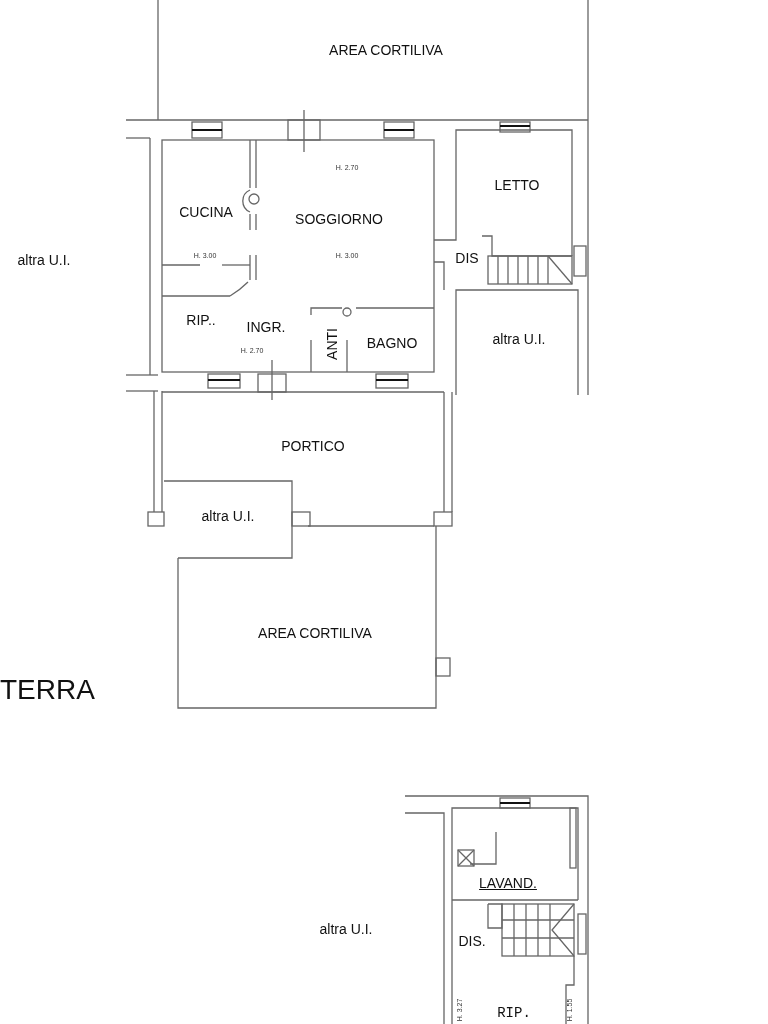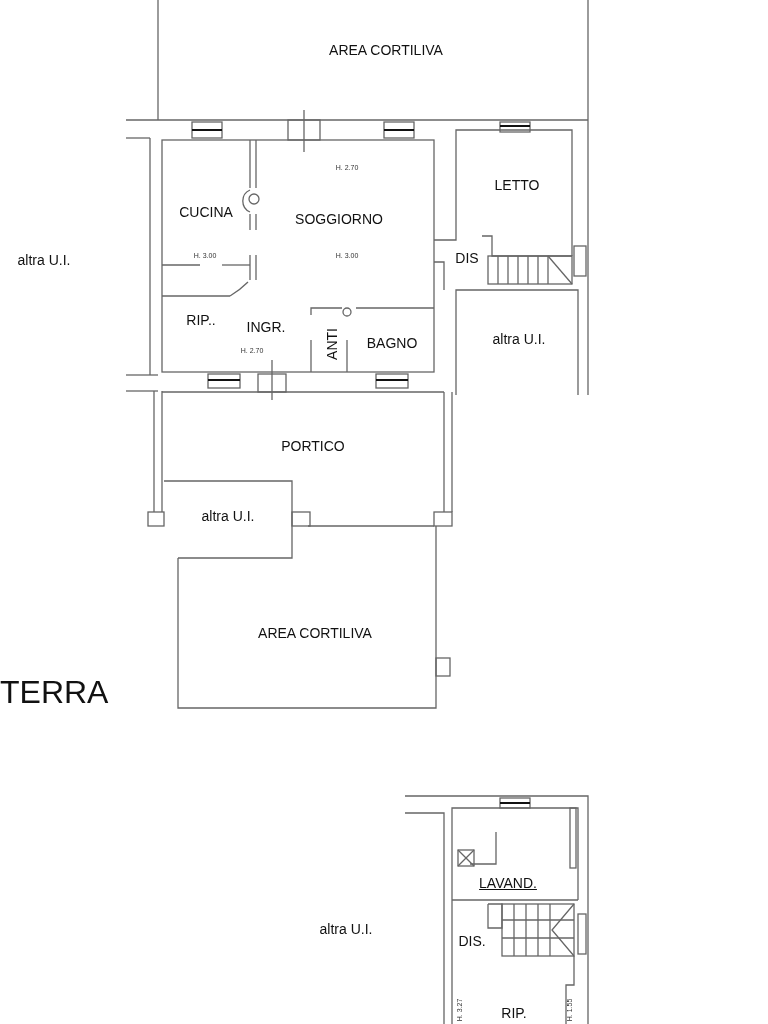--- a/index.html
+++ b/index.html
@@ -1,21 +1,21 @@
 <!DOCTYPE html>
 <html><head>
 <meta charset="utf-8">
 <style>
   html,body{margin:0;padding:0;background:#fff;}
   body{width:768px;height:1024px;position:relative;overflow:hidden;font-family:"Liberation Sans",sans-serif;color:#111;}
   svg{position:absolute;left:0;top:0;}
   .lbl{position:absolute;white-space:nowrap;font-family:"Liberation Sans",sans-serif;color:#111;transform:translate(-50%,-50%);}
   .room{font-size:14px;}
   .small{font-size:7px;color:#333;}
-  .title{font-size:32px;transform:none;}
+  .title{font-size:28px;transform:none;}
   .vert{transform:translate(-50%,-50%) rotate(-90deg);}
 </style>
 </head>
 <body>
 
 <svg width="768" height="1024" viewBox="0 0 768 1024" xmlns="http://www.w3.org/2000/svg" fill="none" stroke="#666" stroke-width="1.3">
 
   <line x1="158" y1="0" x2="158" y2="120"></line>
   <line x1="588" y1="0" x2="588" y2="395"></line>
   <line x1="126" y1="120" x2="588" y2="120"></line>
@@ -137,16 +137,16 @@
 <div class="lbl small" style="left:252px;top:350px;">H. 2.70</div>
 
 <div class="lbl room" style="left:44px;top:260px;">altra U.I.</div>
 <div class="lbl room" style="left:519px;top:339px;">altra U.I.</div>
 <div class="lbl room" style="left:228px;top:516px;">altra U.I.</div>
 
 <div class="lbl title" style="left:0px;top:674px;">TERRA</div>
 
 <div class="lbl room" style="left:508px;top:883px;text-decoration:underline;">LAVAND.</div>
 <div class="lbl room" style="left:472px;top:941px;">DIS.</div>
-<div class="lbl room" style="left:514px;top:1013px;">RIP.</div>
+<div class="lbl room" style="left:514px;top:1013px;font-family:Liberation Mono, monospace;">RIP.</div>
 <div class="lbl small vert" style="left:459px;top:1010px;">H. 3.27</div>
 <div class="lbl small vert" style="left:569px;top:1010px;">H. 1.55</div>
 <div class="lbl room" style="left:346px;top:929px;">altra U.I.</div>
 
 </body></html>

